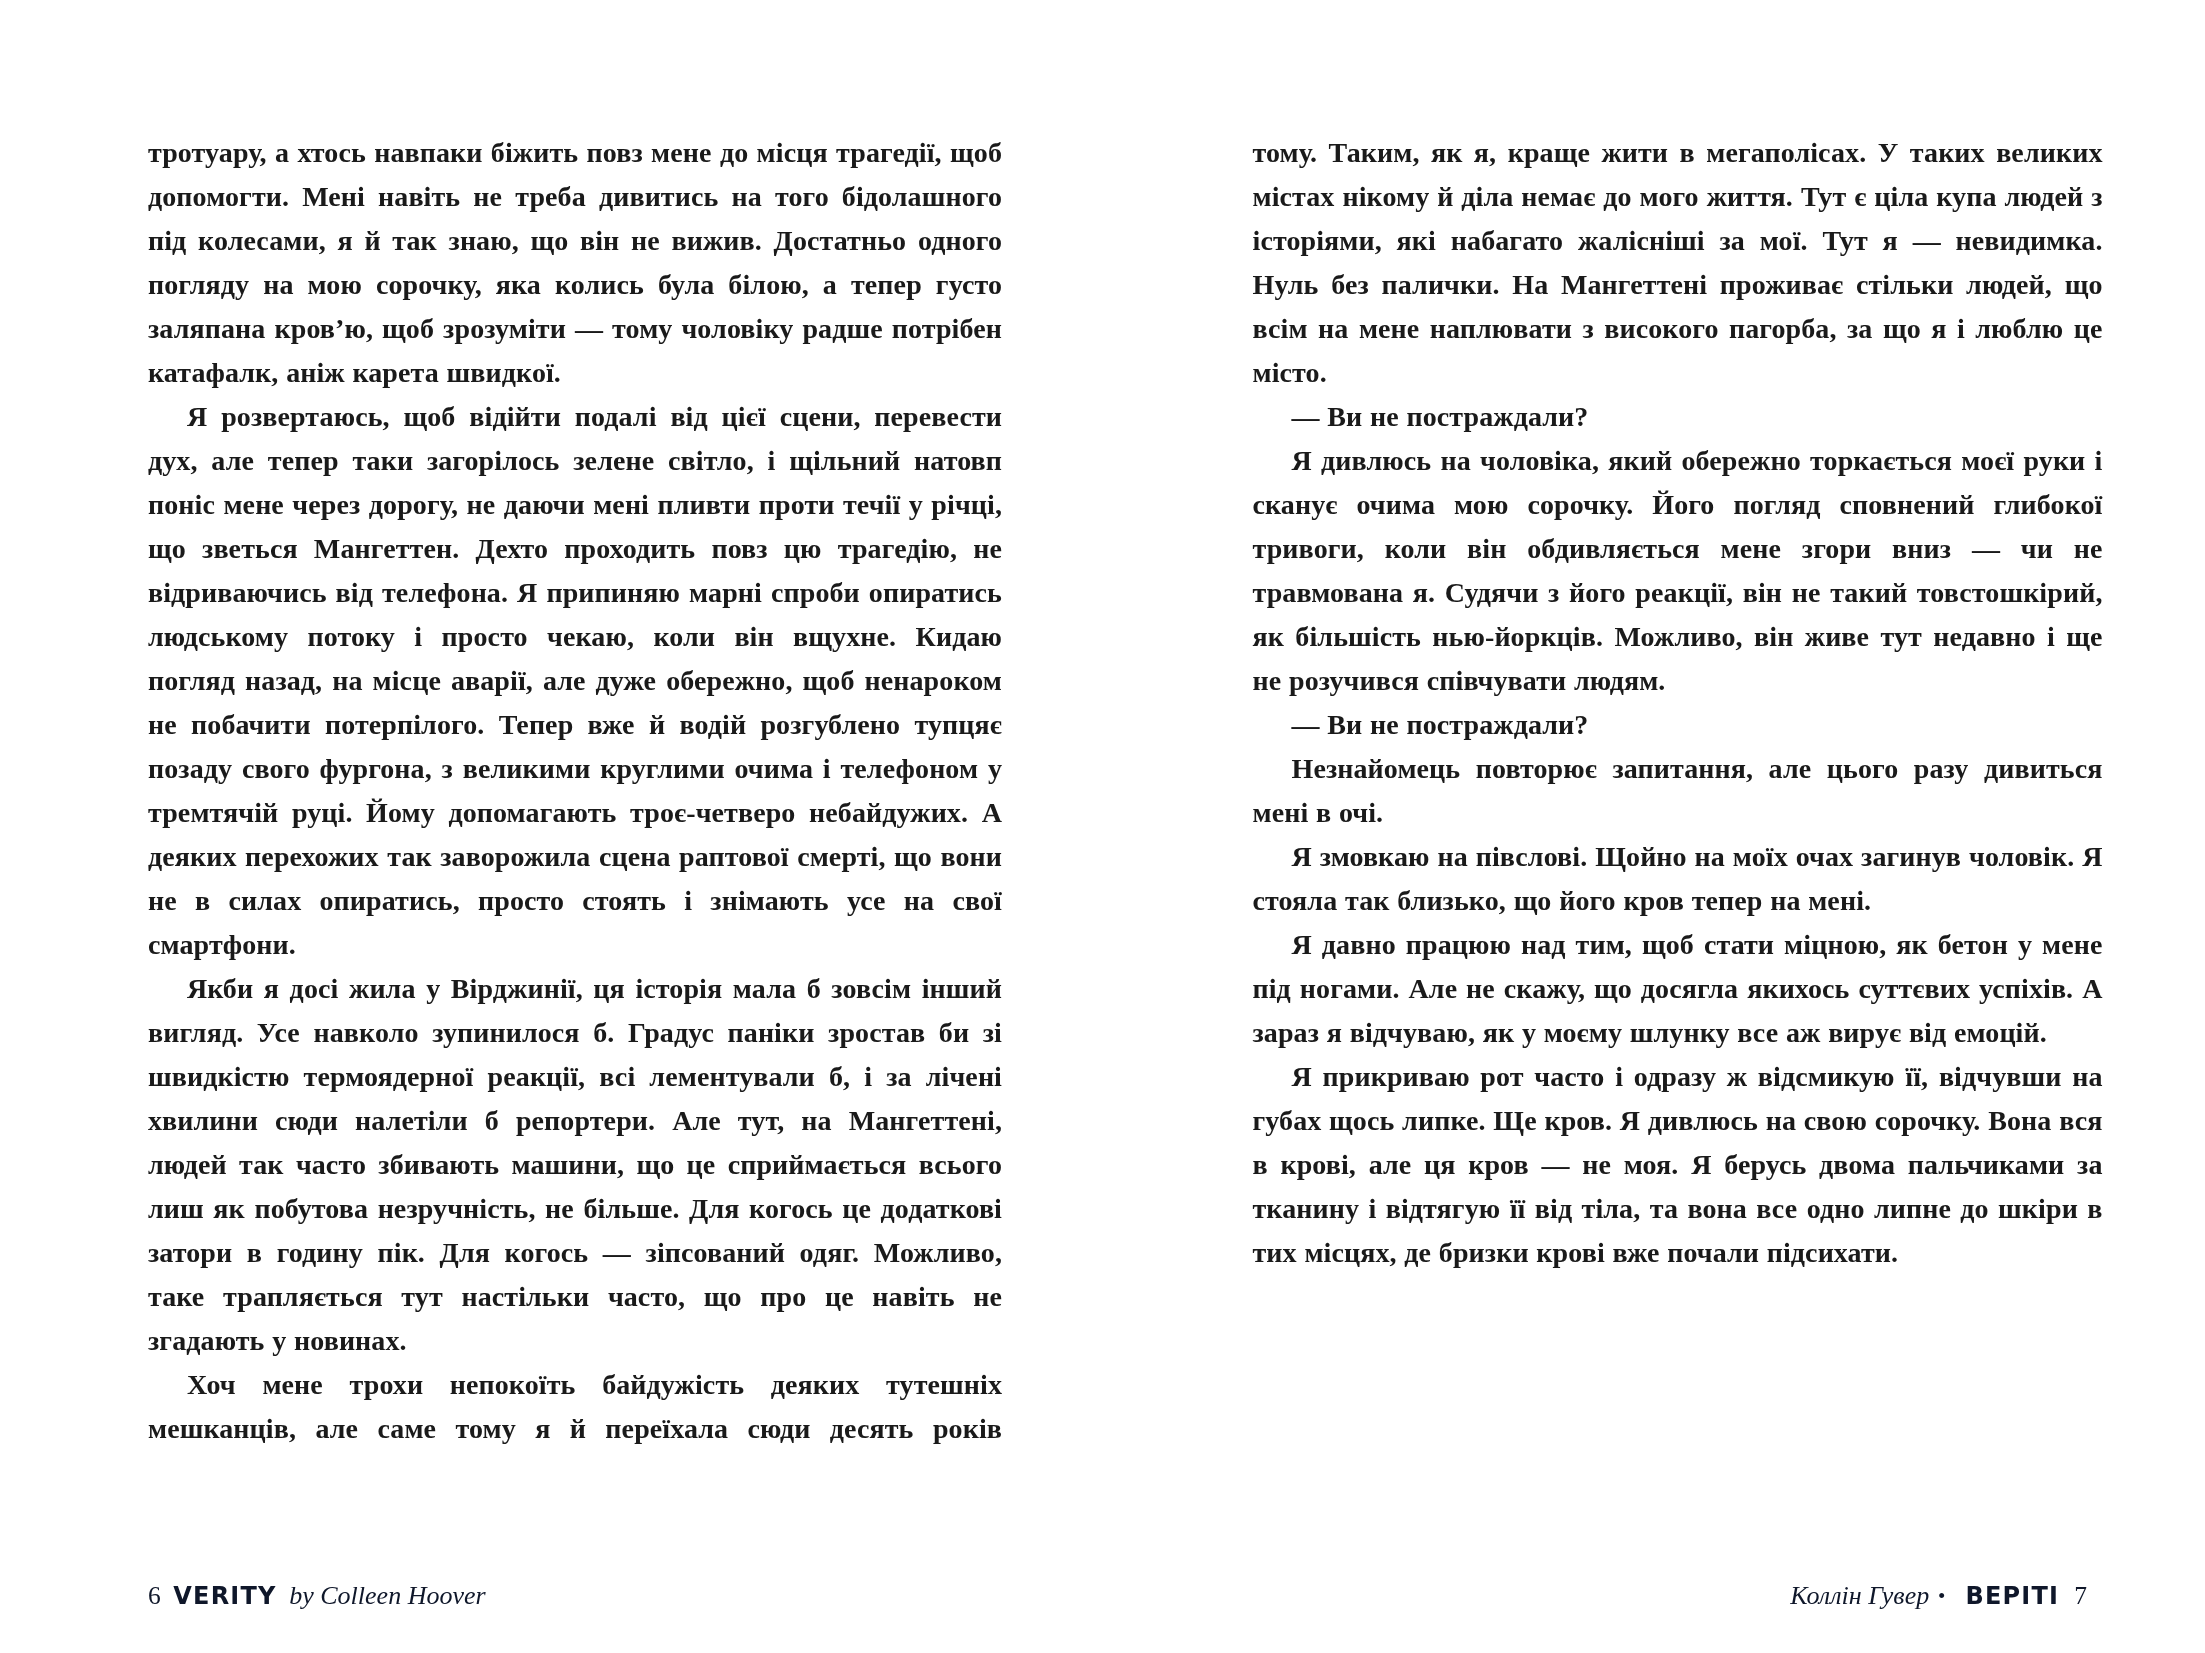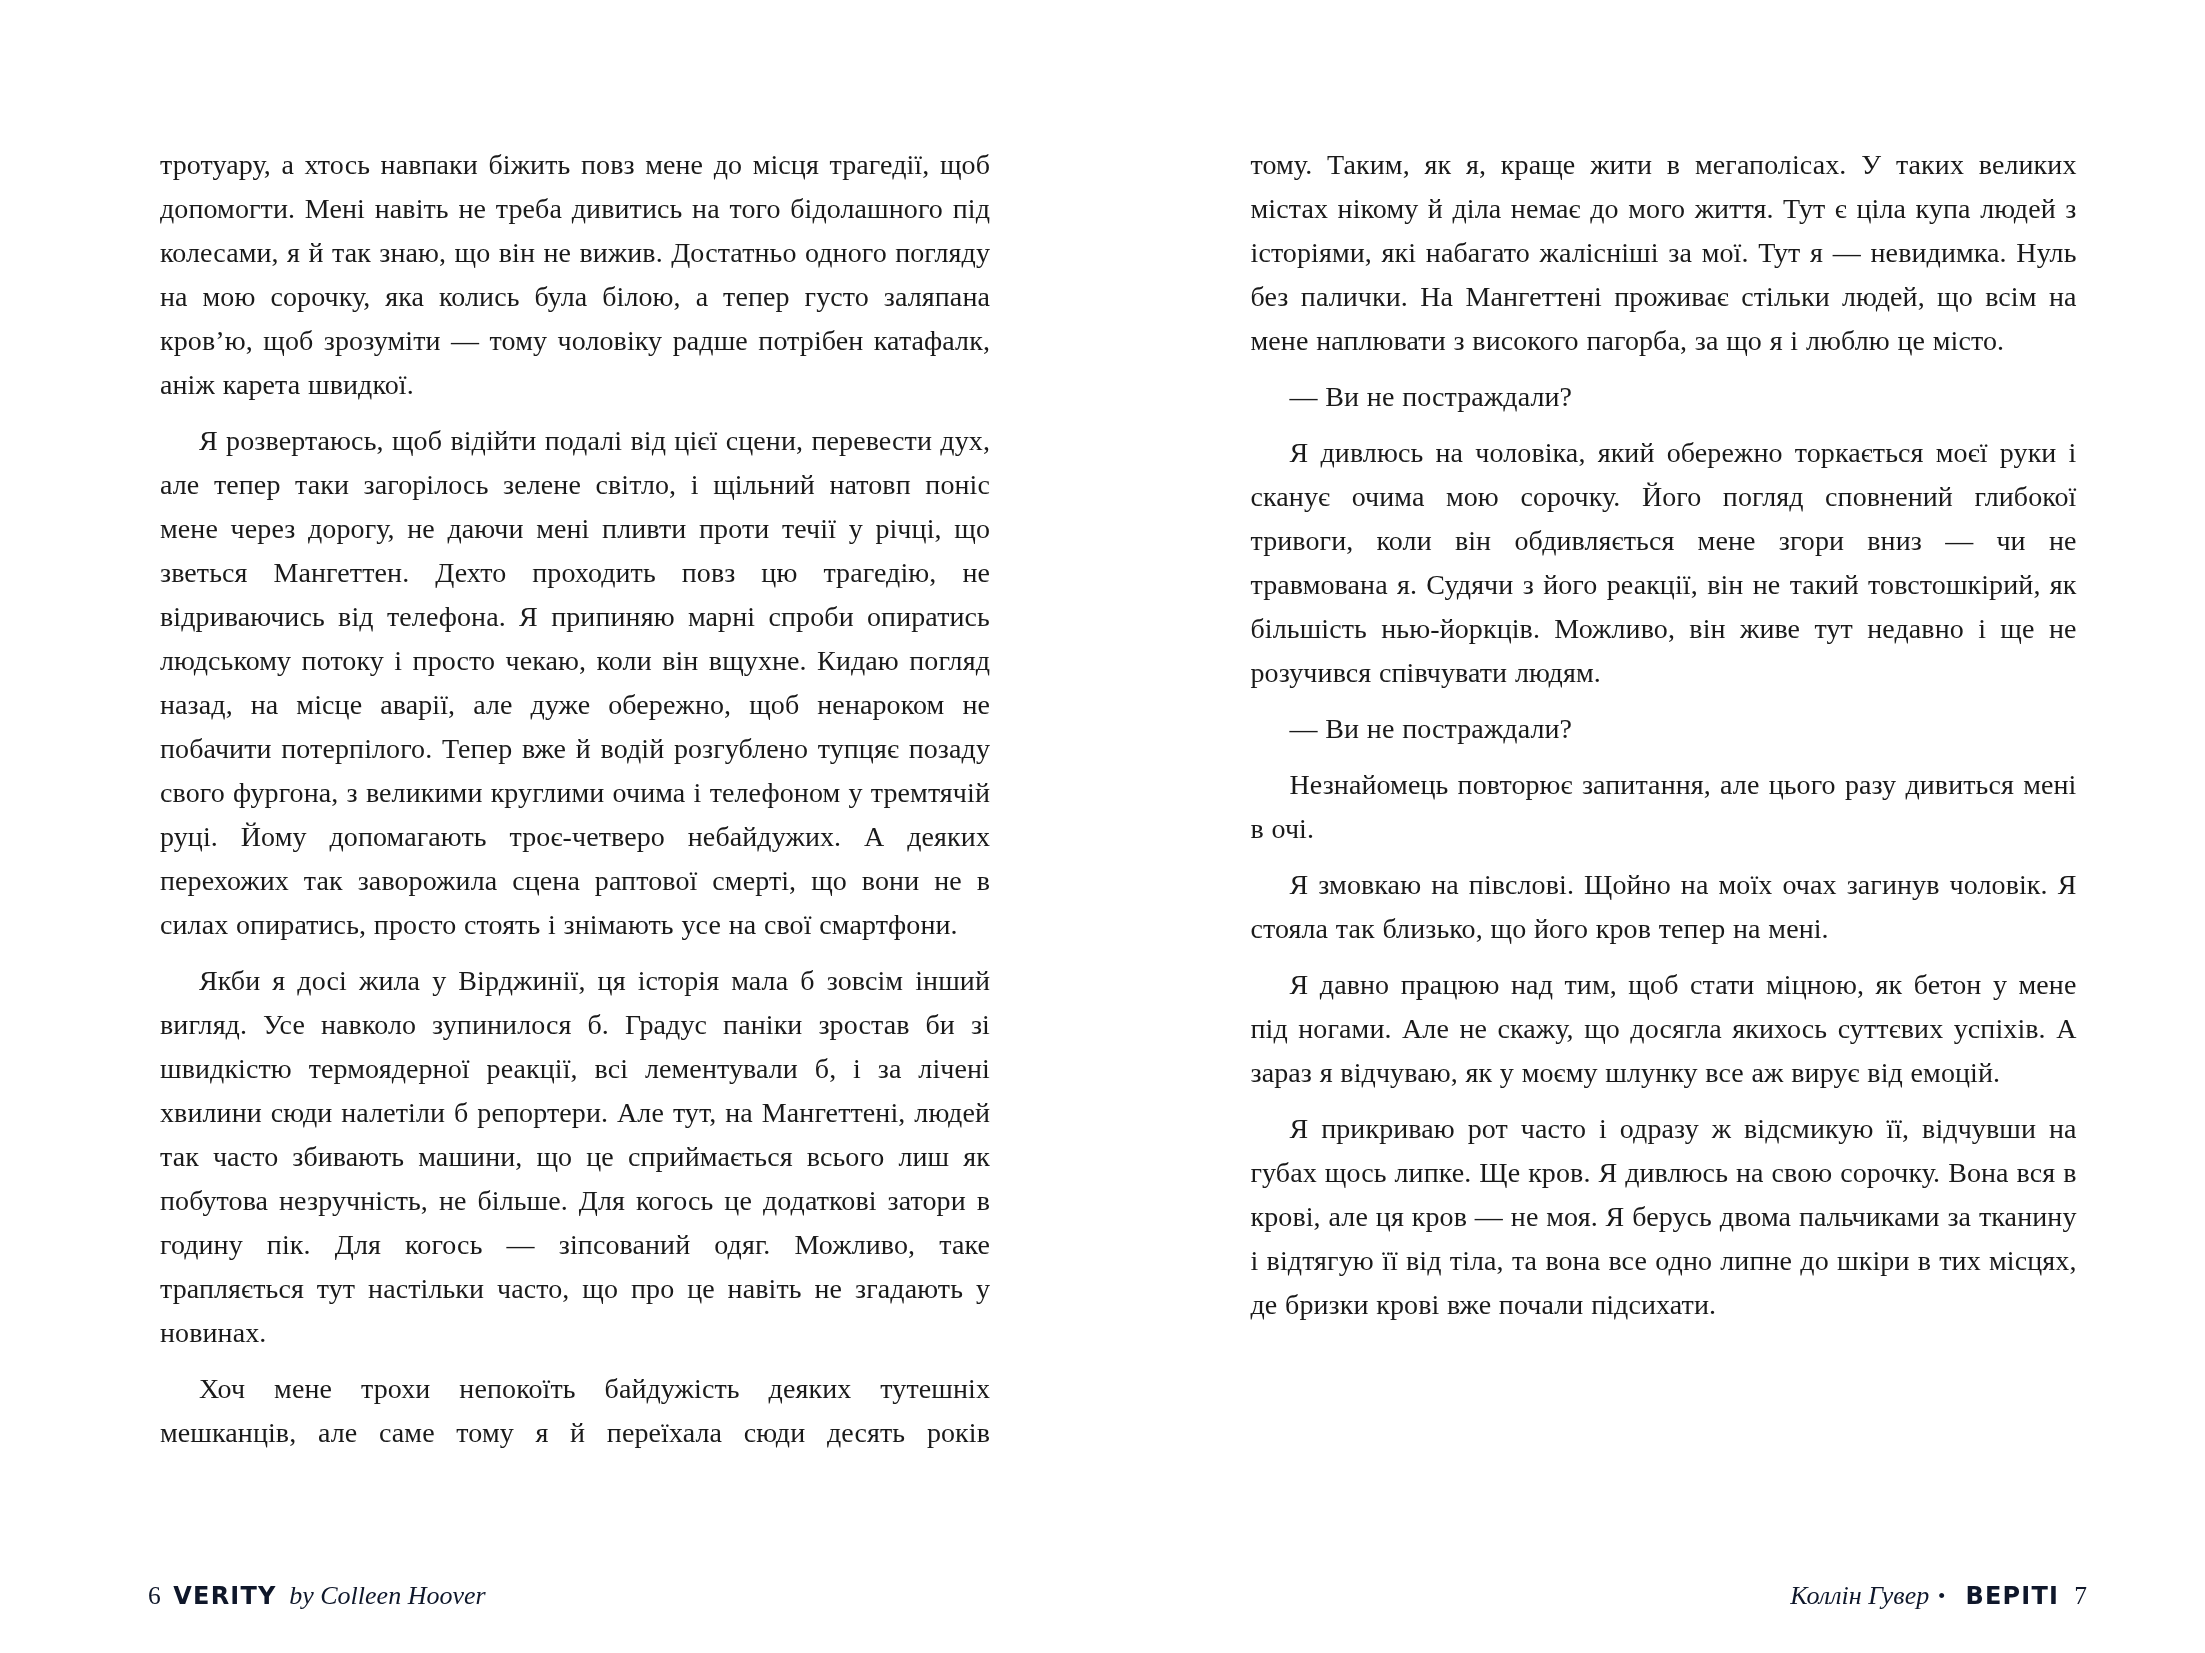--- a/index.html
+++ b/index.html
@@ -33,27 +33,28 @@
     text-align: justify;
     letter-spacing: 0.1px;
     word-spacing: 0.6px;
     hyphens: auto;
   }
   .page-left .text-block {
     left: 148px;
     width: 854px;
   }
   .page-right .text-block {
-    left: 136px;
+    left: 150px;
     width: 850px;
   }
   p.para {
-    margin: 12px;
+    margin: 0;
     padding: 0;
     text-indent: 39px;
+    font-weight: bold;
   }
   p.para.first {
     text-indent: 0;
   }
   p.para.continues {
     text-align-last: justify;
   }
   .footer {
     position: absolute;
     top: 1580px;

